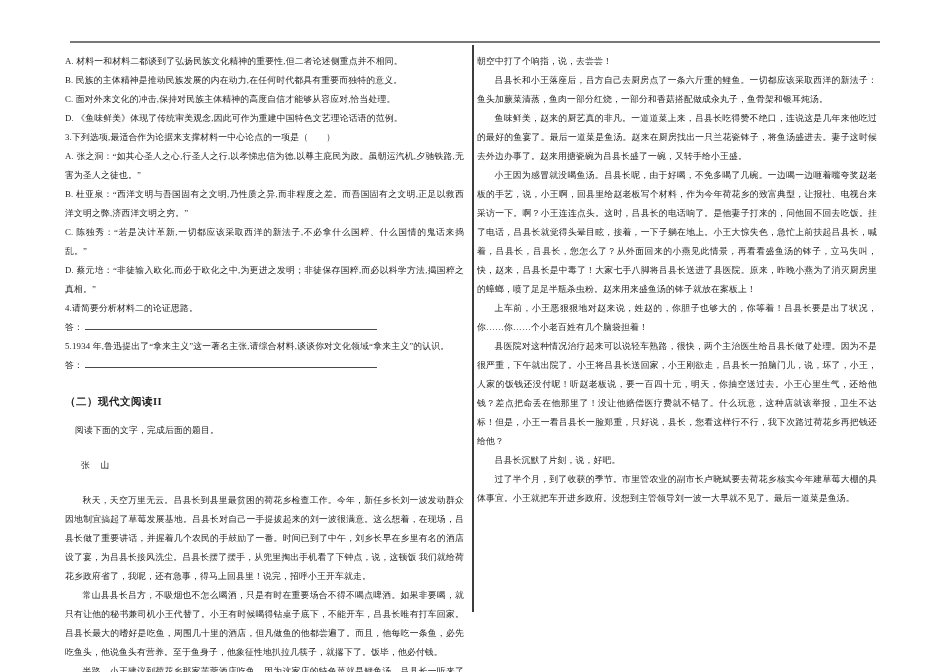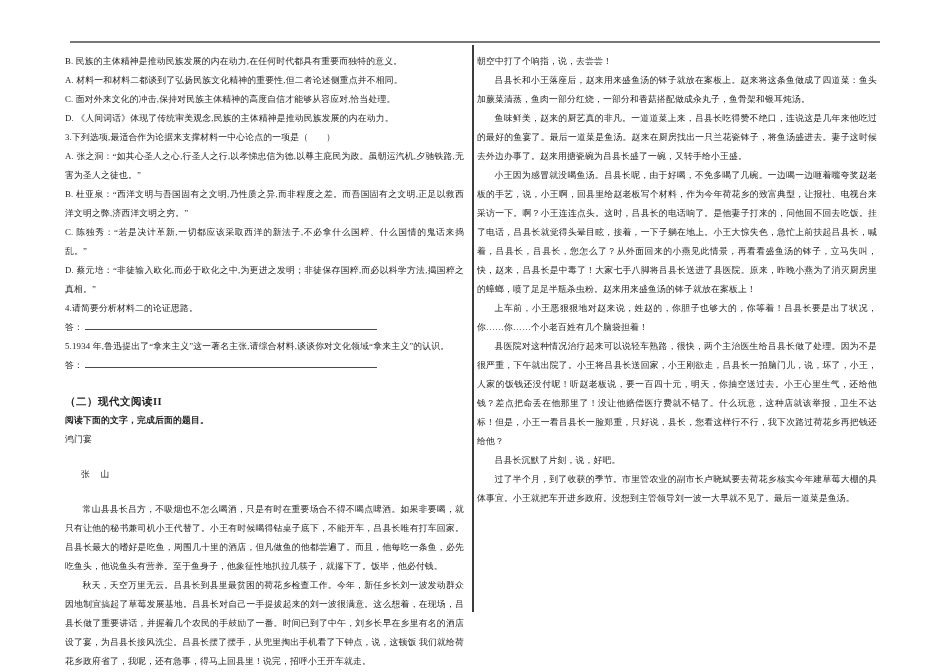--- a/index.html
+++ b/index.html
@@ -45,63 +45,62 @@
     border-bottom:1px solid #4a4a4a;
     vertical-align:baseline;
     margin-left:2px;
   }
   .sec-heading{
     font-weight:bold;
     font-size:10.5px;
     margin:17px 0 0 0;
     letter-spacing:0.5px;
   }
-  .plain{margin:0;font-weight:bold;}
+  .plain{margin:10px;}
   .story-title{margin:0;}
   .story-author{margin:16px;letter-spacing:1px;}
 </style>
 </head>
 <body>
 
 <div id="page">
 
   <div class="top-rule"></div>
   <div class="col-divider"></div>
 
   <div class="col col-left">
+    <p class="opt">A. 材料一和材料二都谈到了弘扬民族文化精神的重要性,但二者论述侧重点并不相同。</p>
     <p class="opt">B. 民族的主体精神是推动民族发展的内在动力,在任何时代都具有重要而独特的意义。</p>
-    <p class="opt">A. 材料一和材料二都谈到了弘扬民族文化精神的重要性,但二者论述侧重点并不相同。</p>
     <p class="opt">C. 面对外来文化的冲击,保持对民族主体精神的高度自信才能够从容应对,恰当处理。</p>
-    <p class="opt">D. 《人间词话》体现了传统审美观念,民族的主体精神是推动民族发展的内在动力。</p>
+    <p class="opt">D. 《鱼味鲜美》体现了传统审美观念,因此可作为重建中国特色文艺理论话语的范例。</p>
 
     <p class="stem">3.下列选项,最适合作为论据来支撑材料一中心论点的一项是（　　）</p>
     <p class="opt">A. 张之洞：“如其心圣人之心,行圣人之行,以孝悌忠信为德,以尊主庇民为政。虽朝运汽机,夕驰铁路,无害为圣人之徒也。”</p>
     <p class="opt">B. 杜亚泉：“西洋文明与吾国固有之文明,乃性质之异,而非程度之差。而吾国固有之文明,正足以救西洋文明之弊,济西洋文明之穷。”</p>
     <p class="opt">C. 陈独秀：“若是决计革新,一切都应该采取西洋的新法子,不必拿什么国粹、什么国情的鬼话来捣乱。”</p>
     <p class="opt">D. 蔡元培：“非徒输入欧化,而必于欧化之中,为更进之发明；非徒保存国粹,而必以科学方法,揭国粹之真相。”</p>
 
     <p class="stem">4.请简要分析材料二的论证思路。</p>
     <p class="ans-row"><span>答：</span><span class="ans-blank"></span></p>
 
     <p class="stem">5.1934 年,鲁迅提出了“拿来主义”这一著名主张,请综合材料,谈谈你对文化领域“拿来主义”的认识。</p>
     <p class="ans-row"><span>答：</span><span class="ans-blank"></span></p>
 
     <p class="sec-heading">（二）现代文阅读II</p>
     <p class="plain">阅读下面的文字，完成后面的题目。</p>
-    <p class="story-title">鸿门宴</p>
     <p class="story-author">张　山</p>
 
+    <p class="para">秋天，天空万里无云。吕县长到县里最贫困的荷花乡检查工作。今年，新任乡长刘一波发动群众因地制宜搞起了草莓发展基地。吕县长对自己一手提拔起来的刘一波很满意。这么想着，在现场，吕县长做了重要讲话，并握着几个农民的手鼓励了一番。时间已到了中午，刘乡长早在乡里有名的酒店设了宴，为吕县长接风洗尘。吕县长摆了摆手，从兜里掏出手机看了下钟点，说，这顿饭 我们就给荷花乡政府省了，我呢，还有急事，得马上回县里！说完，招呼小王开车就走。</p>
     <p class="para">常山县县长吕方，不吸烟也不怎么喝酒，只是有时在重要场合不得不喝点啤酒。如果非要喝，就只有让他的秘书兼司机小王代替了。小王有时候喝得钻桌子底下，不能开车，吕县长唯有打车回家。吕县长最大的嗜好是吃鱼，周围几十里的酒店，但凡做鱼的他都尝遍了。而且，他每吃一条鱼，必先吃鱼头，他说鱼头有营养。至于鱼身子，他象征性地扒拉几筷子，就撂下了。饭毕，他必付钱。</p>
-    <p class="para">秋天，天空万里无云。吕县长到县里最贫困的荷花乡检查工作。今年，新任乡长刘一波发动群众因地制宜搞起了草莓发展基地。吕县长对自己一手提拔起来的刘一波很满意。这么想着，在现场，吕县长做了重要讲话，并握着几个农民的手鼓励了一番。时间已到了中午，刘乡长早在乡里有名的酒店设了宴，为吕县长接风洗尘。吕县长摆了摆手，从兜里掏出手机看了下钟点，说，这顿饭 我们就给荷花乡政府省了，我呢，还有急事，得马上回县里！说完，招呼小王开车就走。</p>
     <p class="para">半路，小王建议到荷花乡那家芙蓉酒店吃鱼，因为这家店的特色菜就是鲤鱼汤。吕县长一听来了兴致，</p>
   </div>
 
   <div class="col col-right">
     <p class="para noindent">朝空中打了个响指，说，去尝尝！</p>
-    <p class="para">吕县长和小王落座后，赵来用来盛鱼汤的钵子就放在案板上。赵来将这条鱼做成了四道菜：鱼头加蕨菜清蒸，鱼肉一部分红烧，一部分和香菇搭配做成汆丸子，鱼骨架和银耳炖汤。</p>
+    <p class="para">吕县长和小王落座后，吕方自己去厨房点了一条六斤重的鲤鱼。一切都应该采取西洋的新法子：鱼头加蕨菜清蒸，鱼肉一部分红烧，一部分和香菇搭配做成汆丸子，鱼骨架和银耳炖汤。</p>
     <p class="para">鱼味鲜美，赵来的厨艺真的非凡。一道道菜上来，吕县长吃得赞不绝口，连说这是几年来他吃过的最好的鱼宴了。最后一道菜是鱼汤。赵来在厨房找出一只兰花瓷钵子，将鱼汤盛进去。妻子这时候去外边办事了。赵来用搪瓷碗为吕县长盛了一碗，又转手给小王盛。</p>
     <p class="para">小王因为感冒就没喝鱼汤。吕县长呢，由于好喝，不免多喝了几碗。一边喝一边咂着嘴夸奖赵老板的手艺，说，小王啊，回县里给赵老板写个材料，作为今年荷花乡的致富典型，让报社、电视台来采访一下。啊？小王连连点头。这时，吕县长的电话响了。是他妻子打来的，问他回不回去吃饭。挂了电话，吕县长就觉得头晕目眩，接着，一下子躺在地上。小王大惊失色，急忙上前扶起吕县长，喊着，吕县长，吕县长，您怎么了？从外面回来的小燕见此情景，再看看盛鱼汤的钵子，立马失叫，快，赵来，吕县长是中毒了！大家七手八脚将吕县长送进了县医院。原来，昨晚小燕为了消灭厨房里的蟑螂，喷了足足半瓶杀虫粉。赵来用来盛鱼汤的钵子就放在案板上！</p>
     <p class="para">上车前，小王恶狠狠地对赵来说，姓赵的，你胆子也够大的，你等着！吕县长要是出了状况，你……你……个小老百姓有几个脑袋担着！</p>
     <p class="para">县医院对这种情况治疗起来可以说轻车熟路，很快，两个主治医生给吕县长做了处理。因为不是很严重，下午就出院了。小王将吕县长送回家，小王刚欲走，吕县长一拍脑门儿，说，坏了，小王，人家的饭钱还没付呢！听赵老板说，要一百四十元，明天，你抽空送过去。小王心里生气，还给他钱？差点把命丢在他那里了！没让他赔偿医疗费就不错了。什么玩意，这种店就该举报，卫生不达标！但是，小王一看吕县长一脸郑重，只好说，县长，您看这样行不行，我下次路过荷花乡再把钱还给他？</p>
     <p class="para">吕县长沉默了片刻，说，好吧。</p>
     <p class="para">过了半个月，到了收获的季节。市里管农业的副市长卢晓斌要去荷花乡核实今年建草莓大棚的具体事宜。小王就把车开进乡政府。没想到主管领导刘一波一大早就不见了。最后一道菜是鱼汤。</p>
   </div>
 
 </div>
 

